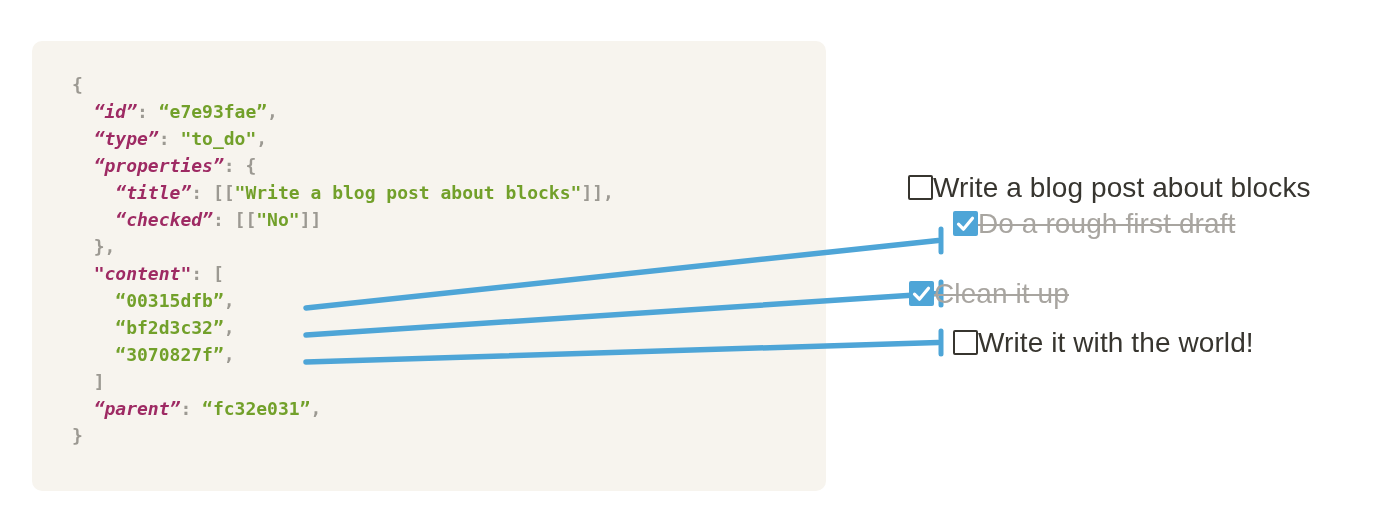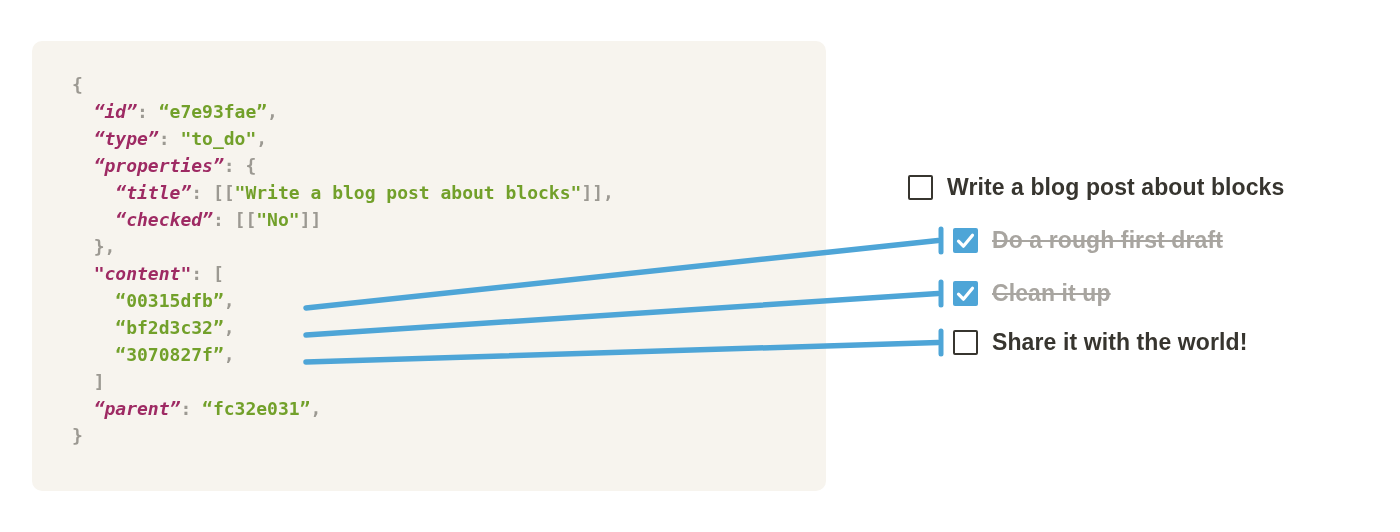--- a/index.html
+++ b/index.html
@@ -30,23 +30,22 @@
   .todo-row{
     position:absolute;display:flex;align-items:center;height:25px;
   }
   .cb{
     width:25px;height:25px;box-sizing:border-box;border-radius:2px;flex:none;
     display:flex;align-items:center;justify-content:center;cursor:pointer;
   }
   .cb-unchecked{border:2.5px solid var(--ink,#37352f);background:#ffffff;}
   .cb-checked{background:var(--blue,#4ea5d7);}
   .todo-label{
-    margin-left:14px;font-size:23px;letter-spacing:.1px;white-space:nowrap;
+    margin-left:0;font-size:28px;letter-spacing:.1px;white-space:nowrap;
     color:var(--ink,#37352f);
-    font-weight:bold;
   }
   .todo-label.struck{
     color:var(--muted,#a8a5a0);
     text-decoration:line-through;
     text-decoration-thickness:2px;
   }
 </style>
 </head>
 <body>
 
@@ -63,35 +62,35 @@
       <line x1="941" y1="282" x2="941" y2="305" stroke="#4ea5d7" stroke-width="5" stroke-linecap="round"></line>
       <line x1="306" y1="362" x2="938" y2="342.5" stroke="#4ea5d7" stroke-width="5.5" stroke-linecap="round"></line>
       <line x1="941" y1="331" x2="941" y2="354" stroke="#4ea5d7" stroke-width="5" stroke-linecap="round"></line>
     </svg>
 
   <div id="todo-list">
       <div class="todo-row" style="left: 908px; top: 175px;">
         <span class="cb cb-unchecked"></span>
         <span class="todo-label">Write a blog post about blocks</span>
       </div>
-      <div class="todo-row" style="left: 953px; top: 228px;">
+      <div class="todo-row" style="left: 953px; top: 211px;">
         <span class="cb cb-checked">
           <svg width="25" height="25" viewBox="0 0 25 25">
             <polyline points="5.5,13.2 10.4,18.2 19.5,7.2" fill="none" stroke="#ffffff" stroke-width="3.2" stroke-linecap="round" stroke-linejoin="round"></polyline>
           </svg>
         </span>
         <span class="todo-label struck">Do a rough first draft</span>
       </div>
-      <div class="todo-row" style="left: 953px; top: 281px;">
+      <div class="todo-row" style="left: 909px; top: 281px;">
         <span class="cb cb-checked">
           <svg width="25" height="25" viewBox="0 0 25 25">
             <polyline points="5.5,13.2 10.4,18.2 19.5,7.2" fill="none" stroke="#ffffff" stroke-width="3.2" stroke-linecap="round" stroke-linejoin="round"></polyline>
           </svg>
         </span>
         <span class="todo-label struck">Clean it up</span>
       </div>
       <div class="todo-row" style="left: 953px; top: 330px;">
         <span class="cb cb-unchecked"></span>
-        <span class="todo-label">Share it with the world!</span>
+        <span class="todo-label">Write it with the world!</span>
       </div>
     </div>
 
 </div>
 
 </body></html>

